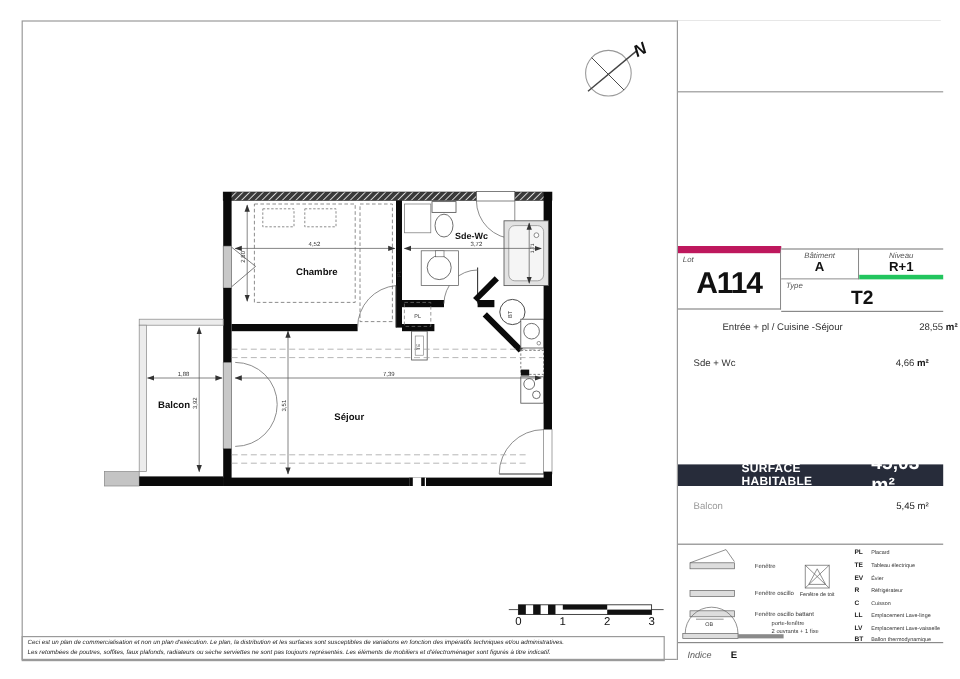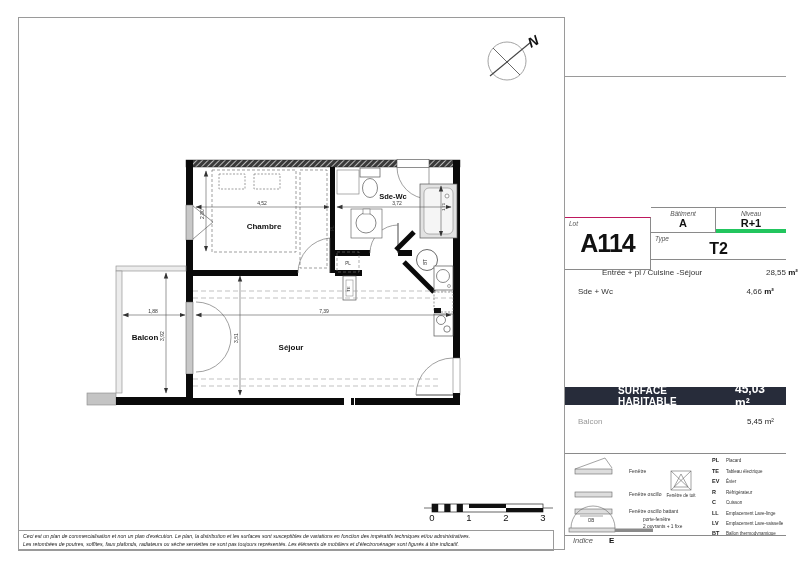--- a/index.html
+++ b/index.html
@@ -7,21 +7,21 @@
         font-family:"Liberation Sans",sans-serif;color:#111;}
   .border-main{position:absolute;left:18px;top:17px;width:766px;height:533px;
         border:1px solid #9a9a9a;box-sizing:border-box;}
   .plan-svg{position:absolute;left:0;top:0;}
   
   .right-panel{position:absolute;left:564px;top:17px;width:221px;height:533px;
         border-left:1px solid #9a9a9a;box-sizing:border-box;background:#fff;}
   .logo-box{position:absolute;left:0;top:0;width:221px;height:60px;
         border-bottom:1px solid #9a9a9a;box-sizing:border-box;}
   .tb-cell{position:absolute;box-sizing:border-box;background:#fff;}
-  .tb-lot{left:0;top:200px;width:86px;height:53px;border-top:1px solid #be185d;
+  .tb-lot{left:0;top:188px;width:86px;height:53px;border-top:6px solid #be185d;
         border-bottom:1px solid #8a8a8a;border-right:1px solid #8a8a8a;}
   .tb-bat{left:86px;top:190px;width:65px;height:26px;border-top:1px solid #8a8a8a;
         border-bottom:1px solid #8a8a8a;border-right:1px solid #8a8a8a;text-align:center;}
   .tb-niv{left:151px;top:190px;width:70px;height:26px;border-top:1px solid #8a8a8a;
         border-bottom:4px solid #22c55e;text-align:center;}
   .tb-type{left:86px;top:216px;width:135px;height:27px;border-bottom:1px solid #8a8a8a;}
   .tb-label{font-style:italic;font-size:6.5px;color:#555;display:block;}
   .tb-lot .tb-label{padding:2px 0 0 4px;text-align:left;}
   .tb-bat .tb-label,.tb-niv .tb-label{padding-top:2px;}
   .tb-type .tb-label{padding:2px 0 0 4px;}
@@ -29,30 +29,30 @@
         letter-spacing:-1px;margin-top:2px;}
   .cell-value{display:block;text-align:center;font-size:11px;font-weight:bold;}
   .type-value{display:block;text-align:center;font-size:16px;font-weight:bold;margin-top:-2px;}
   .area-row{position:absolute;left:13px;width:196px;height:11px;display:flex;
         justify-content:space-between;font-size:8px;color:#333;align-items:center;}
   .area-val b{font-weight:bold;color:#111;}
   .surface-band{position:absolute;left:0;top:370px;width:221px;height:18px;
         display:flex;justify-content:space-between;align-items:center;
         padding:0 9px;box-sizing:border-box;font-weight:bold;}
   .surface-band .s-label{font-size:10px;letter-spacing:0.2px;padding-left:44px;}
-  .surface-band .s-value{font-size:12px;margin-left:20px;}
+  .surface-band .s-value{font-size:16px;margin-left:20px;}
   .balcon-row{position:absolute;left:13px;top:396px;width:196px;height:16px;display:flex;
         justify-content:space-between;align-items:center;font-size:8px;}
   .balcon-row .b-label{color:#999;}
   .balcon-row .b-value{color:#222;}
   .legend-box{position:absolute;left:0;top:436px;width:221px;height:82px;
         border-top:1px solid #8a8a8a;box-sizing:border-box;}
   .indice-row{position:absolute;left:0;top:518px;width:221px;height:15px;
         border-top:1px solid #8a8a8a;box-sizing:border-box;display:flex;
-        align-items:flex-start;padding-left:8px;}
+        align-items:flex-end;padding-left:8px;}
   .indice-label{font-style:italic;font-size:7.5px;color:#555;}
   .indice-value{font-size:8px;font-weight:bold;margin-left:16px;color:#111;}
   
   .fineprint{position:absolute;left:18px;top:530px;width:536px;height:21px;
         border:1px solid #9a9a9a;box-sizing:border-box;padding:2px 4px 0 4px;
         font-size:5.2px;font-style:italic;color:#222;line-height:1.5;}
   .fineprint div{white-space:nowrap;overflow:hidden;}
   
   text{font-family:"Liberation Sans",sans-serif;}
 </style>
@@ -243,21 +243,21 @@
       <span class="type-value">T2</span>
     </div>
 
     <div class="area-row" style="top:250px;margin-left:24px;">
       <span>Entrée + pl / Cuisine -Séjour</span>
       <span class="area-val">
         <span>28,55</span>
         <b>m²</b>
       </span>
     </div>
-    <div class="area-row" style="top:269px;">
+    <div class="area-row" style="top:280px;">
       <span>Sde + Wc</span>
       <span class="area-val">
         <span>4,66</span>
         <b>m²</b>
       </span>
     </div>
 
     <div class="surface-band" style="background:#272c3a;color:#ffffff;">
       <span class="s-label">SURFACE HABITABLE</span>
       <span class="s-value">45,03 m²</span>

